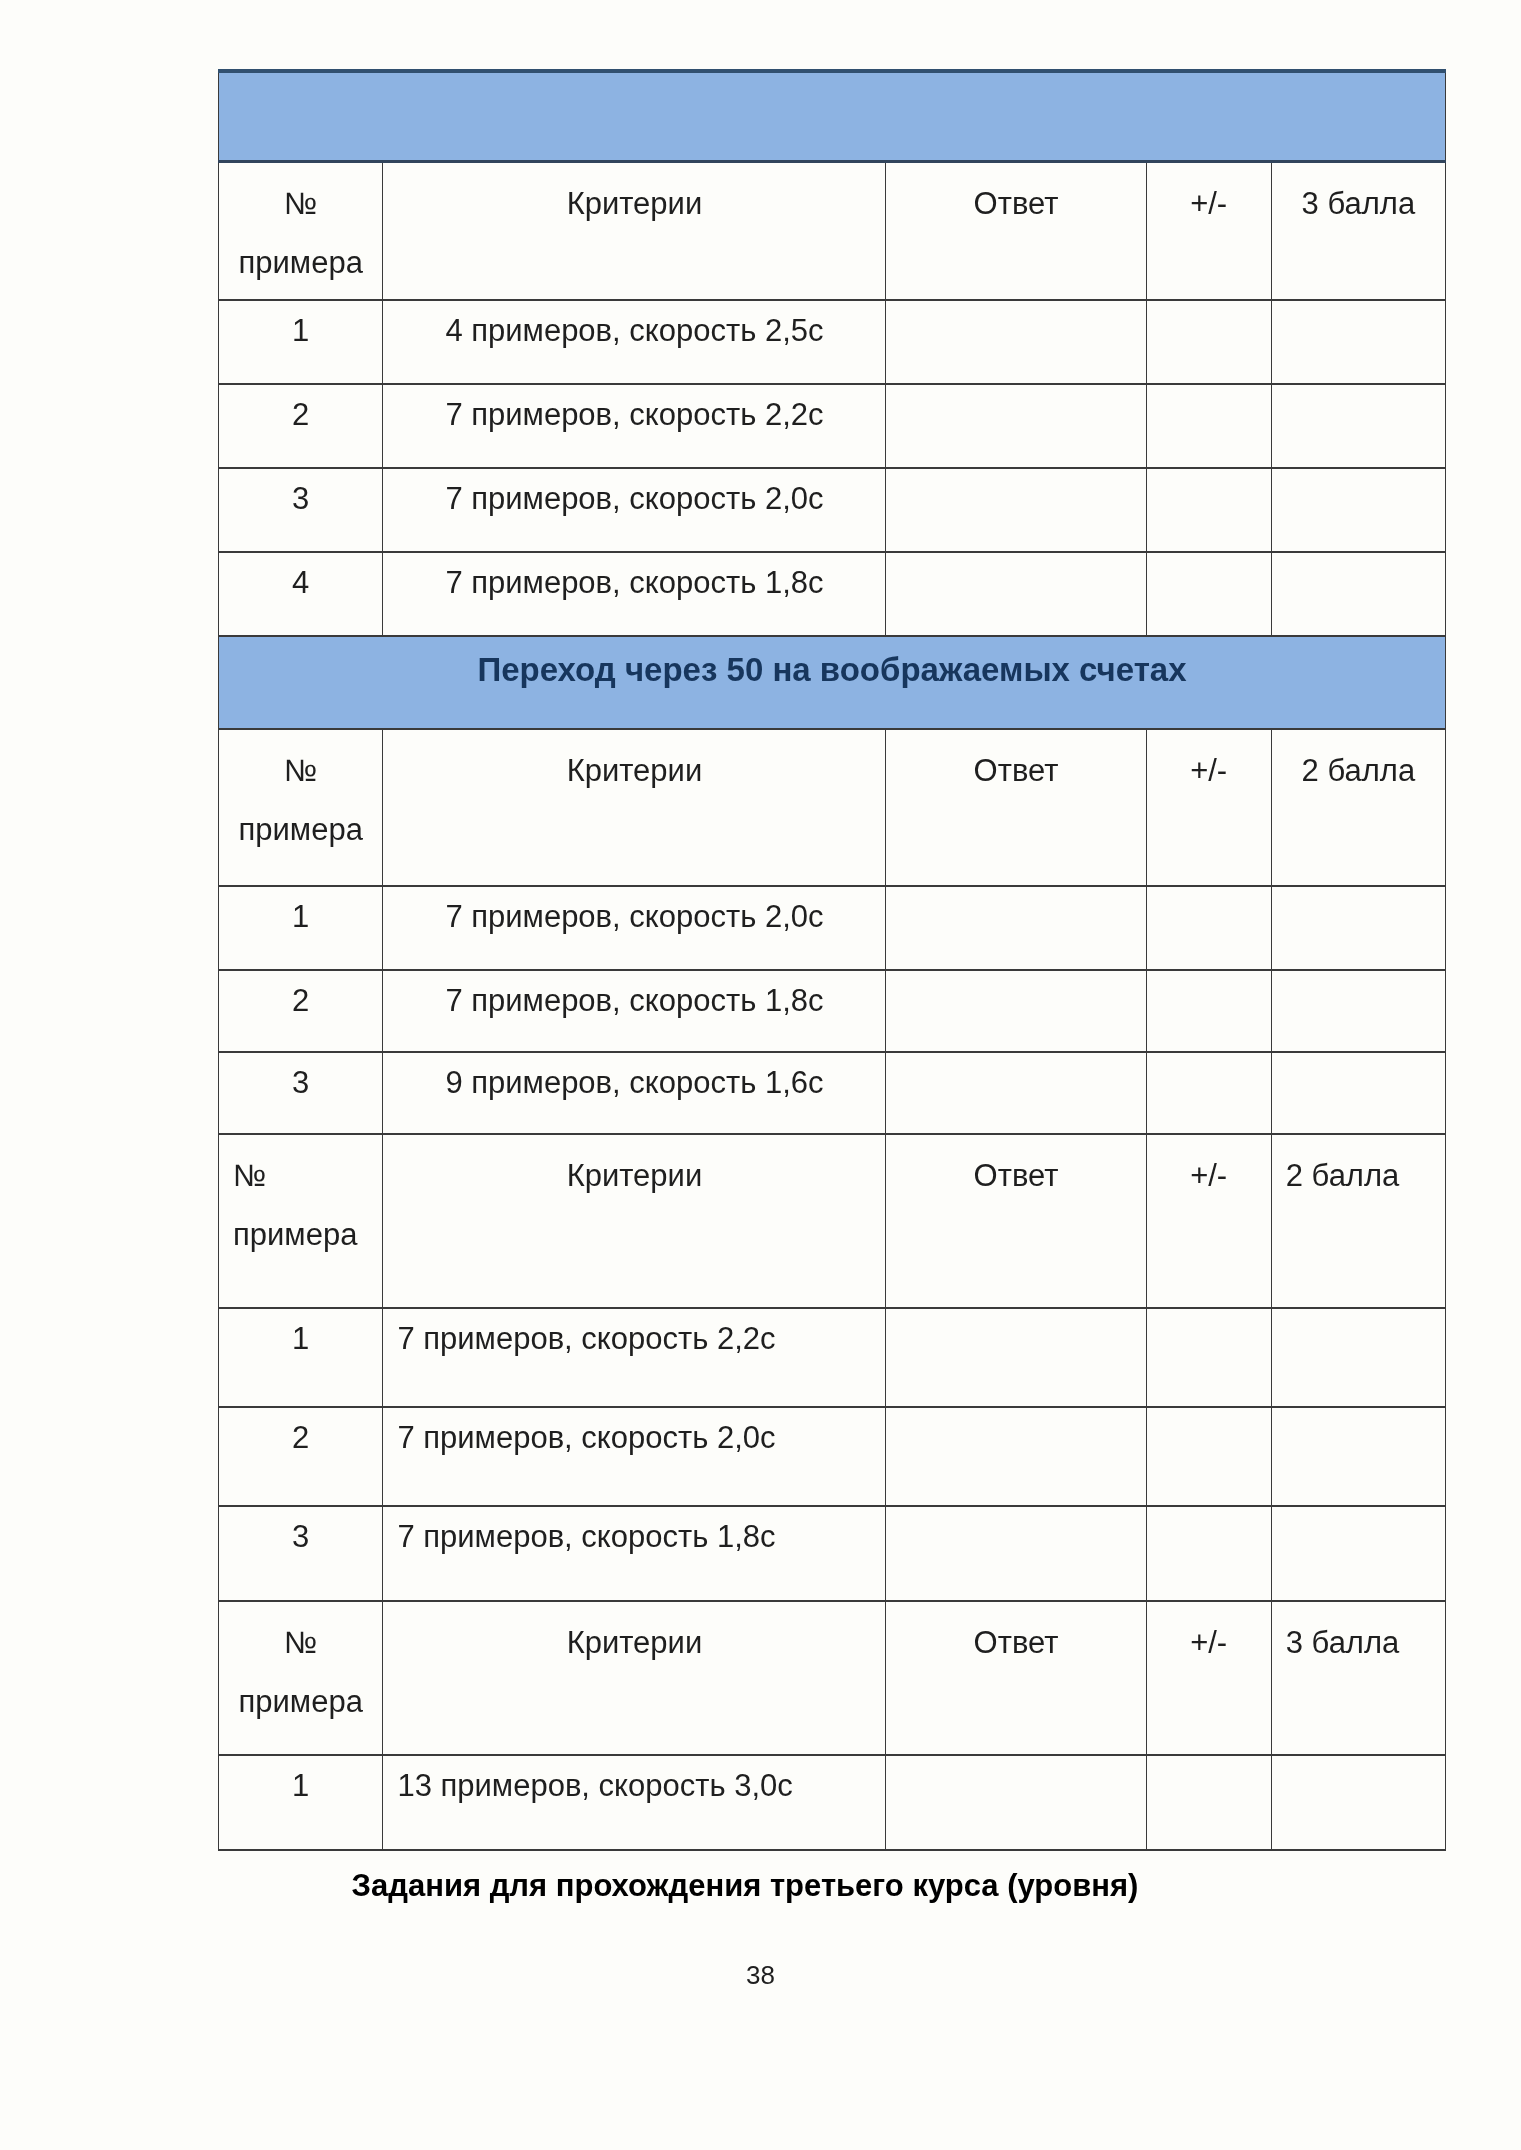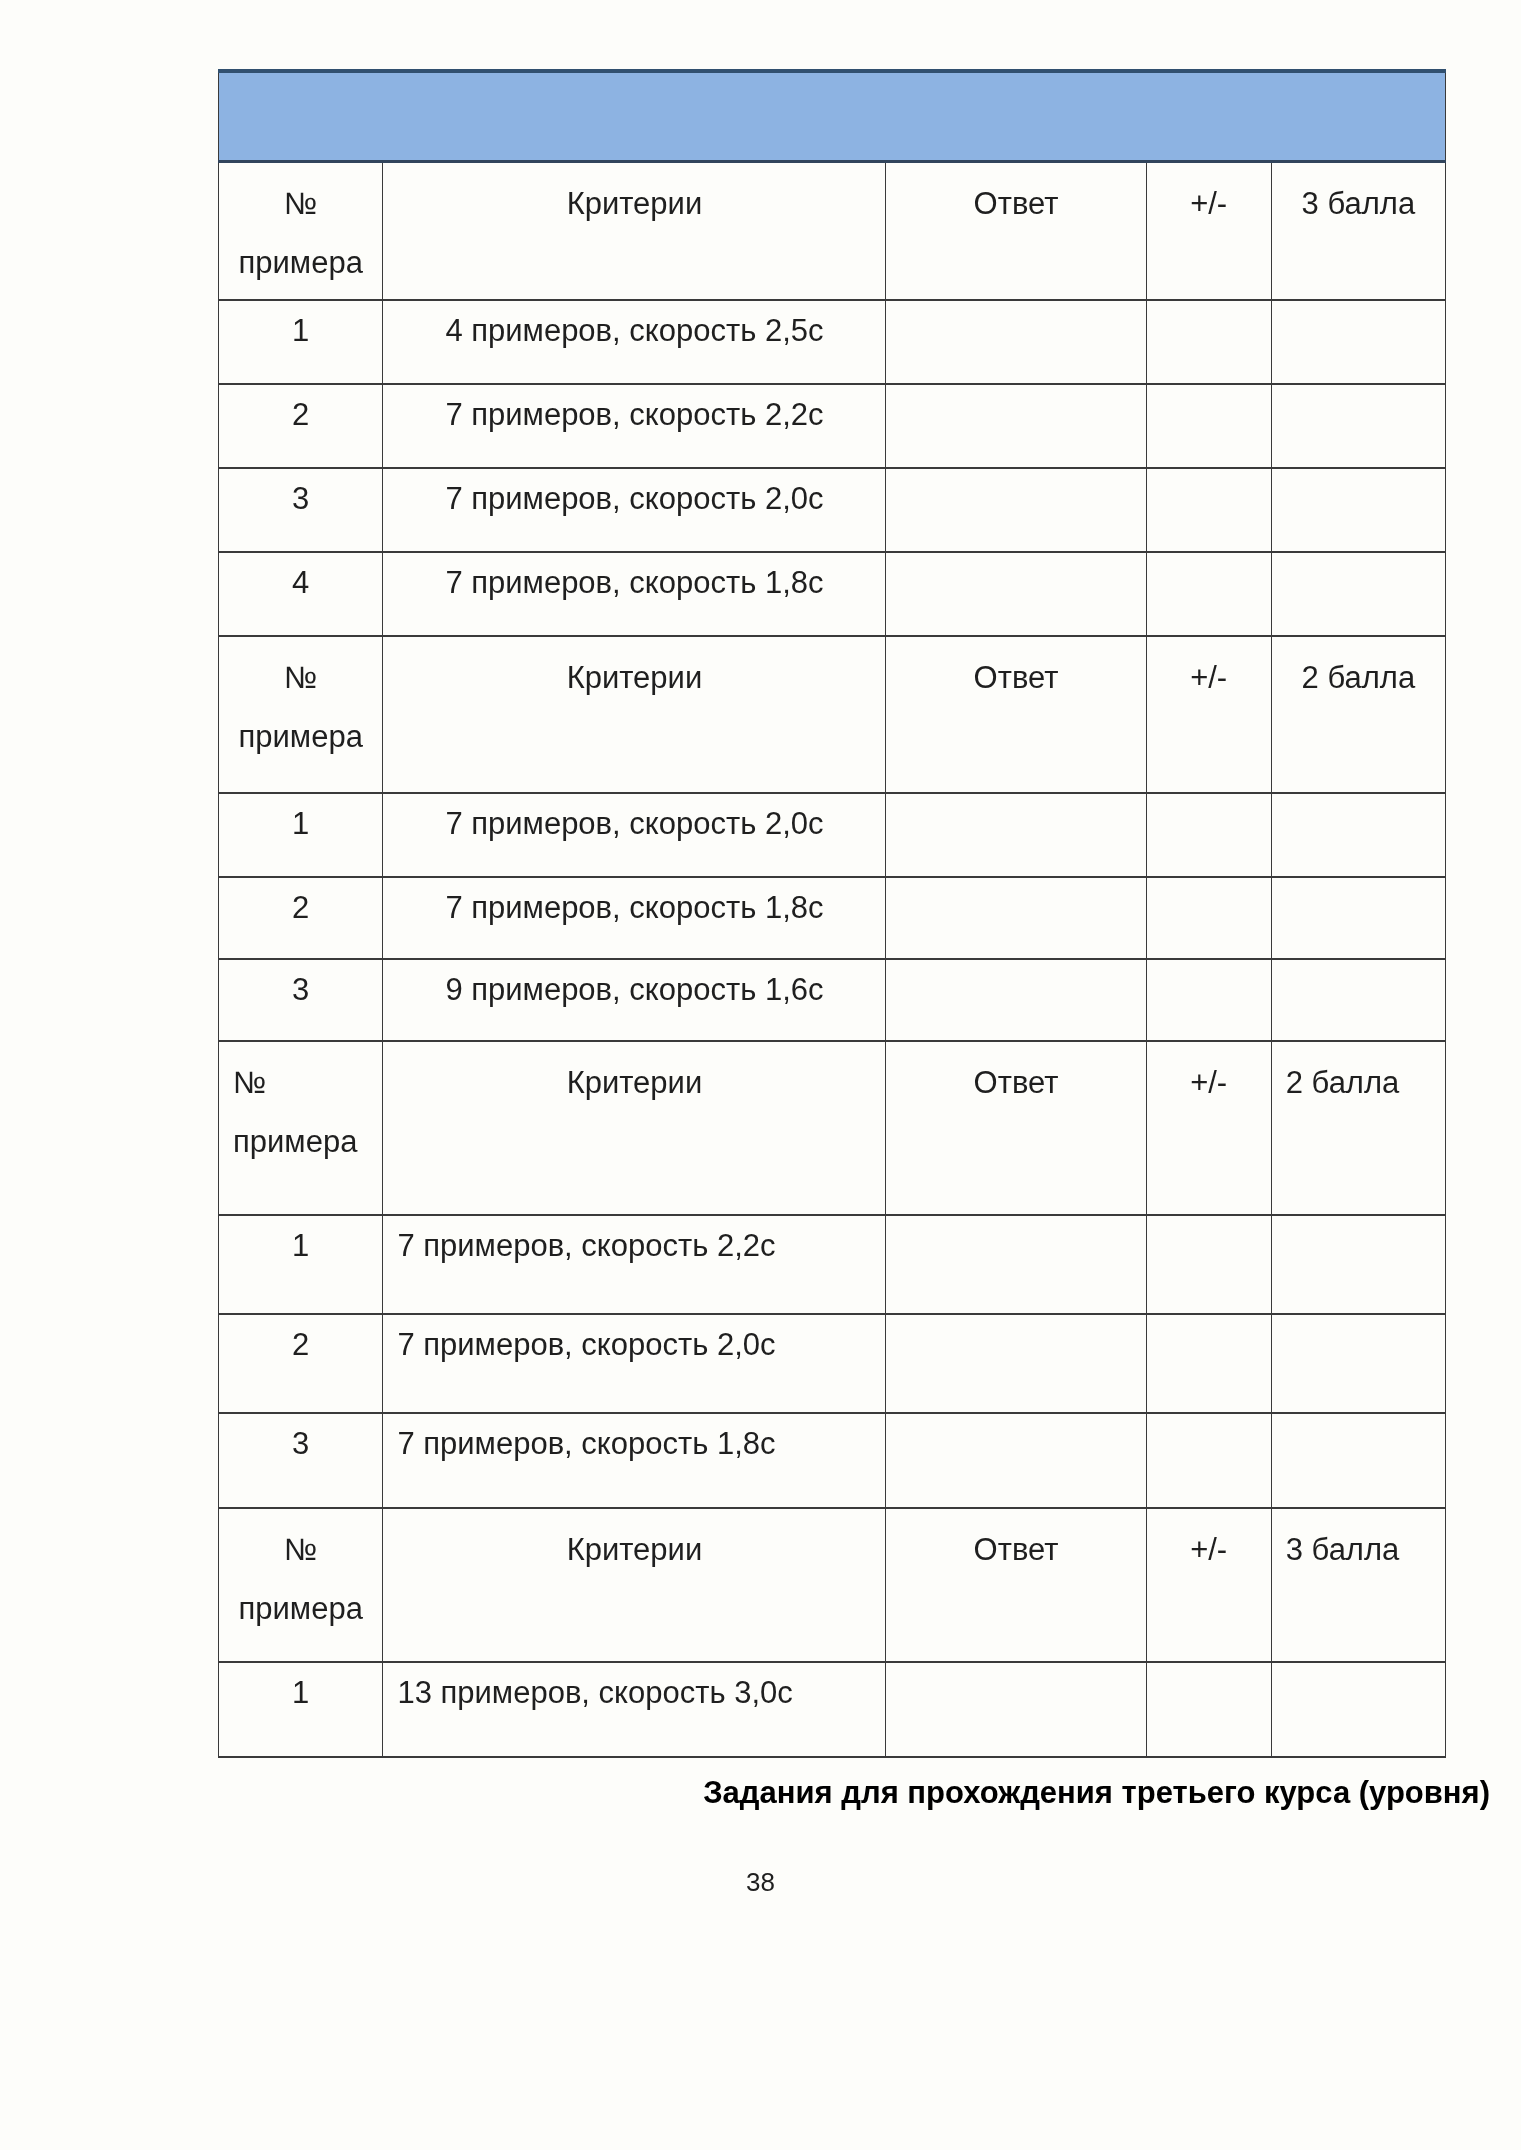--- a/index.html
+++ b/index.html
@@ -54,21 +54,21 @@
   tr.r78 td{height:62px;}
   tr.r95 td{height:79px;}
   tr.r91 td{height:75px;}
   
   .s3 .c1-cell, .s3 .score-cell, .s3 .crit-cell{ text-align:left; padding-left:14px; }
   
   .s4 .score-cell, .s4 .crit-cell{ text-align:left; padding-left:14px; }
   .caption{
     width:1490px;
     margin-top:17px;
-    text-align:right;
+    text-align:center;
     font-weight:bold;
     font-size:31px;
     color:#000;
   }
   .pagenum{
     width:1521px;
     margin-top:56px;
     text-align:center;
     font-size:26px;
     color:#1f1f1f;
@@ -125,20 +125,23 @@
       <tr class="row r80">
         <td class="num-cell">4</td>
         <td class="crit-cell">7 примеров, скорость 1,8с</td>
         <td class="ans-cell"></td>
         <td class="pm-cell"></td>
         <td class="sc-cell"></td>
       </tr>
     </tbody>
 
     <tbody class="s2">
+      <tr class="bar bar-2">
+        <td class="bar-cell" colspan="5">Переход через 50 на воображаемых счетах</td>
+      </tr>
       <tr class="hdr hdr-2">
         <td class="c1-cell">
           <div>№</div>
           <div>примера</div>
         </td>
         <td>Критерии</td>
         <td>Ответ</td>
         <td>+/-</td>
         <td class="score-cell">2 балла</td>
       </tr>

